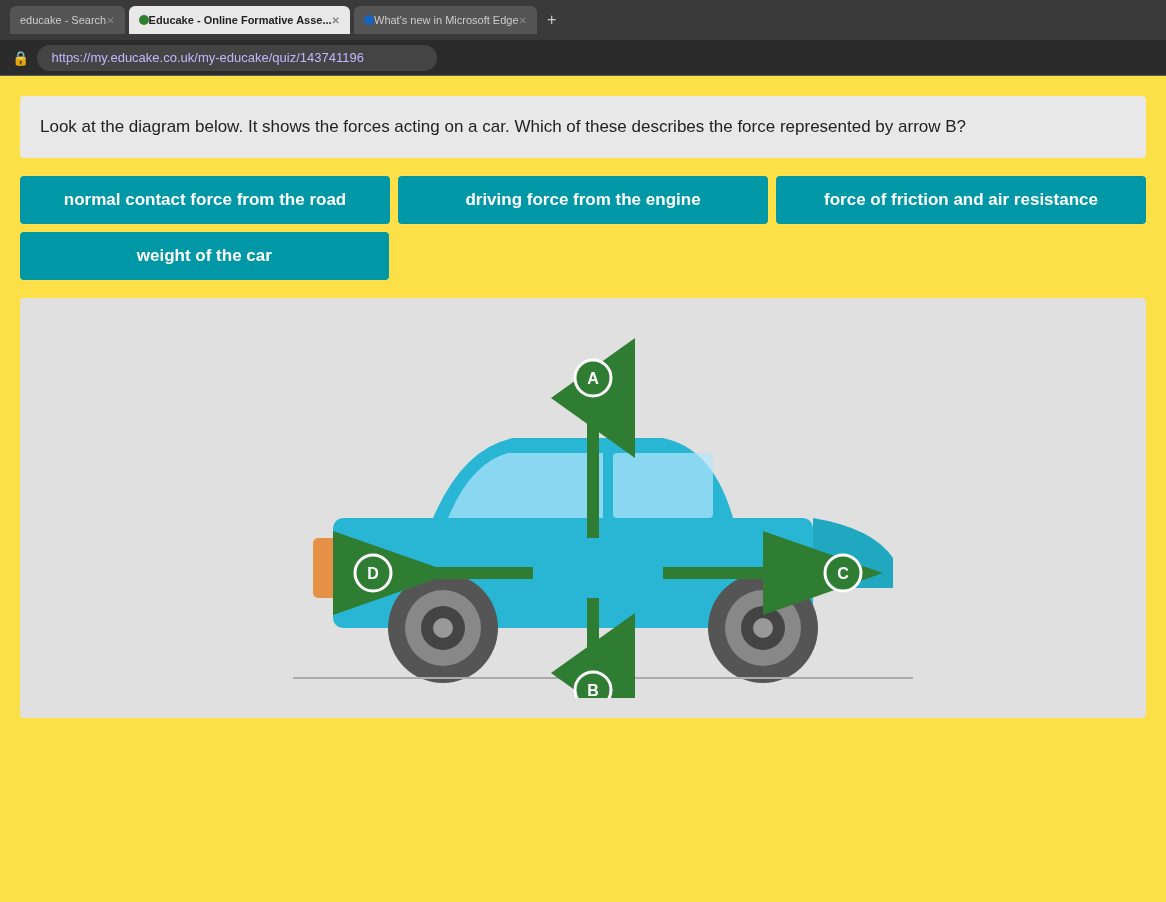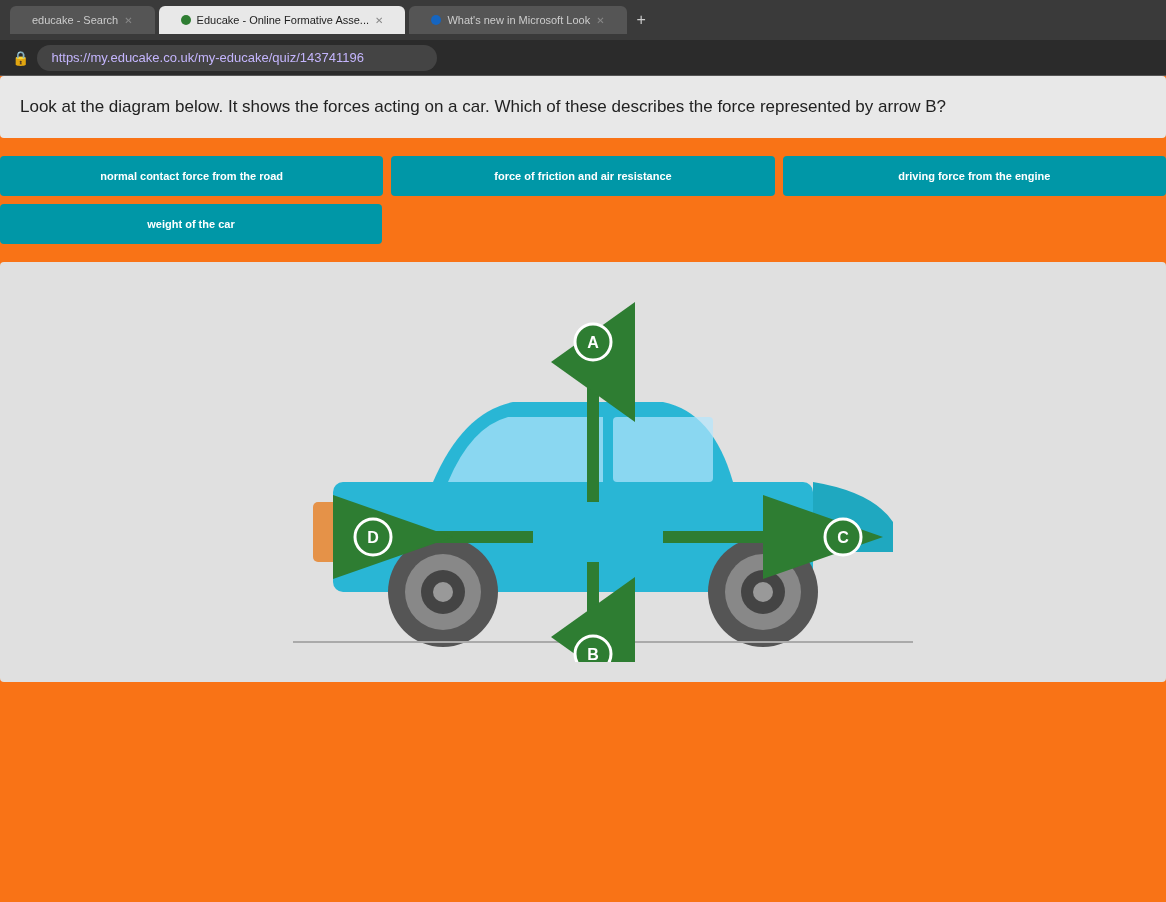--- a/index.html
+++ b/index.html
@@ -23,31 +23,31 @@
     .tab-bar {
       display: flex;
       align-items: center;
       gap: 4px;
       flex: 1;
     }
     .tab {
       background: #555;
       color: #ccc;
       font-size: 11px;
-      padding: 4px 22px;
+      padding: 4px 10px;
       border-radius: 6px 6px 0 0;
       display: flex;
       align-items: center;
-      gap: 6px;
       height: 28px;
       cursor: pointer;
     }
     .tab.active {
       background: #e8e8e8;
       color: #222;
+      font-weight: bold;
     }
     .tab-close {
       font-size: 10px;
       color: #888;
     }
     .tab-add {
       color: #ccc;
       font-size: 16px;
       cursor: pointer;
       padding: 0 6px;
@@ -73,21 +73,22 @@
       width: 400px;
       height: 26px;
     }
     .lock-icon {
       color: #8bc34a;
       font-size: 14px;
     }
 
     
     .page-content {
-      background: #f97316;
+      background: #fde047;
+      padding: 20px;
       min-height: calc(902px - 76px);
     }
 
     
     .question-box {
       background: #e8e8e8;
       border-radius: 4px;
       padding: 18px 20px;
       margin-bottom: 18px;
       font-size: 17px;
@@ -101,21 +102,21 @@
       grid-template-columns: repeat(3, 1fr);
       gap: 8px;
       margin-bottom: 8px;
     }
     .option-btn {
       background: #0097a7;
       color: white;
       border: none;
       border-radius: 4px;
       padding: 14px 16px;
-      font-size: 11px;
+      font-size: 17px;
       font-weight: bold;
       cursor: pointer;
       text-align: center;
       font-family: Arial, sans-serif;
     }
     .options-row2 {
       display: grid;
       grid-template-columns: 1fr 2fr;
       gap: 20px;
       margin-bottom: 18px;
@@ -149,42 +150,42 @@
       <span>educake - Search</span>
       <span class="tab-close">✕</span>
     </div>
     <div class="tab active">
       <span style="width:10px;height:10px;border-radius:50%;background:#2e7d32;display:inline-block;"></span>
       <span>Educake - Online Formative Asse...</span>
       <span class="tab-close">✕</span>
     </div>
     <div class="tab">
       <span style="width:10px;height:10px;border-radius:50%;background:#1565c0;display:inline-block;"></span>
-      <span>What's new in Microsoft Look</span>
+      <span>What's new in Microsoft Edge</span>
       <span class="tab-close">✕</span>
     </div>
     <span class="tab-add">+</span>
   </div>
 </div>
 
 <div class="address-bar">
   <span class="lock-icon">🔒</span>
   <input class="address-input" type="text" value="https://my.educake.co.uk/my-educake/quiz/143741196" style="">
 </div>
 
 <div class="page-content">
 
   <div class="question-box">
     <span>Look at the diagram below. It shows the forces acting on a car. Which of these describes the force represented by arrow B?</span>
   </div>
 
   <div class="options-grid">
     <button class="option-btn">normal contact force from the road</button>
+    <button class="option-btn">driving force from the engine</button>
     <button class="option-btn">force of friction and air resistance</button>
-    <button class="option-btn">driving force from the engine</button>
   </div>
 
   <div class="options-row2">
     <button class="option-btn">weight of the car</button>
     <div></div>
   </div>
 
   <div class="diagram-area">
     <div class="car-diagram">
       <svg width="700" height="380" viewBox="0 0 700 380">

